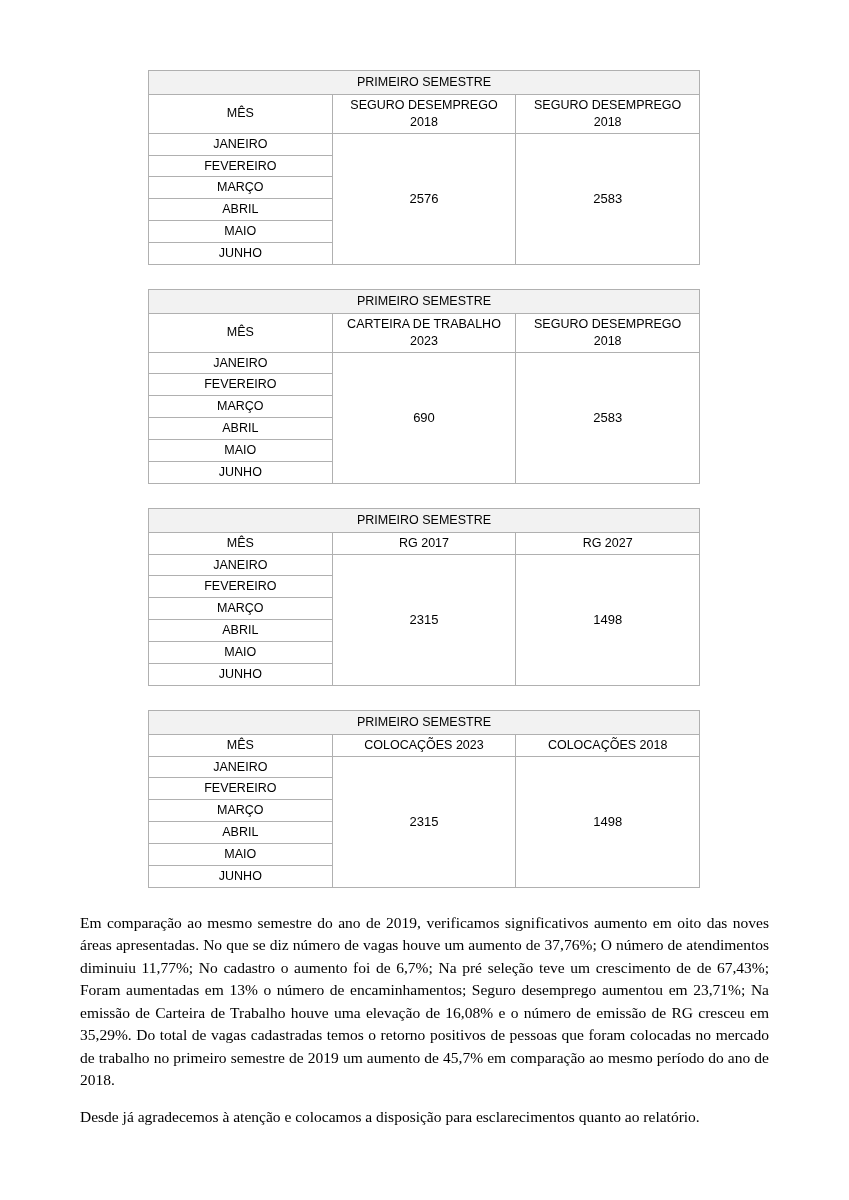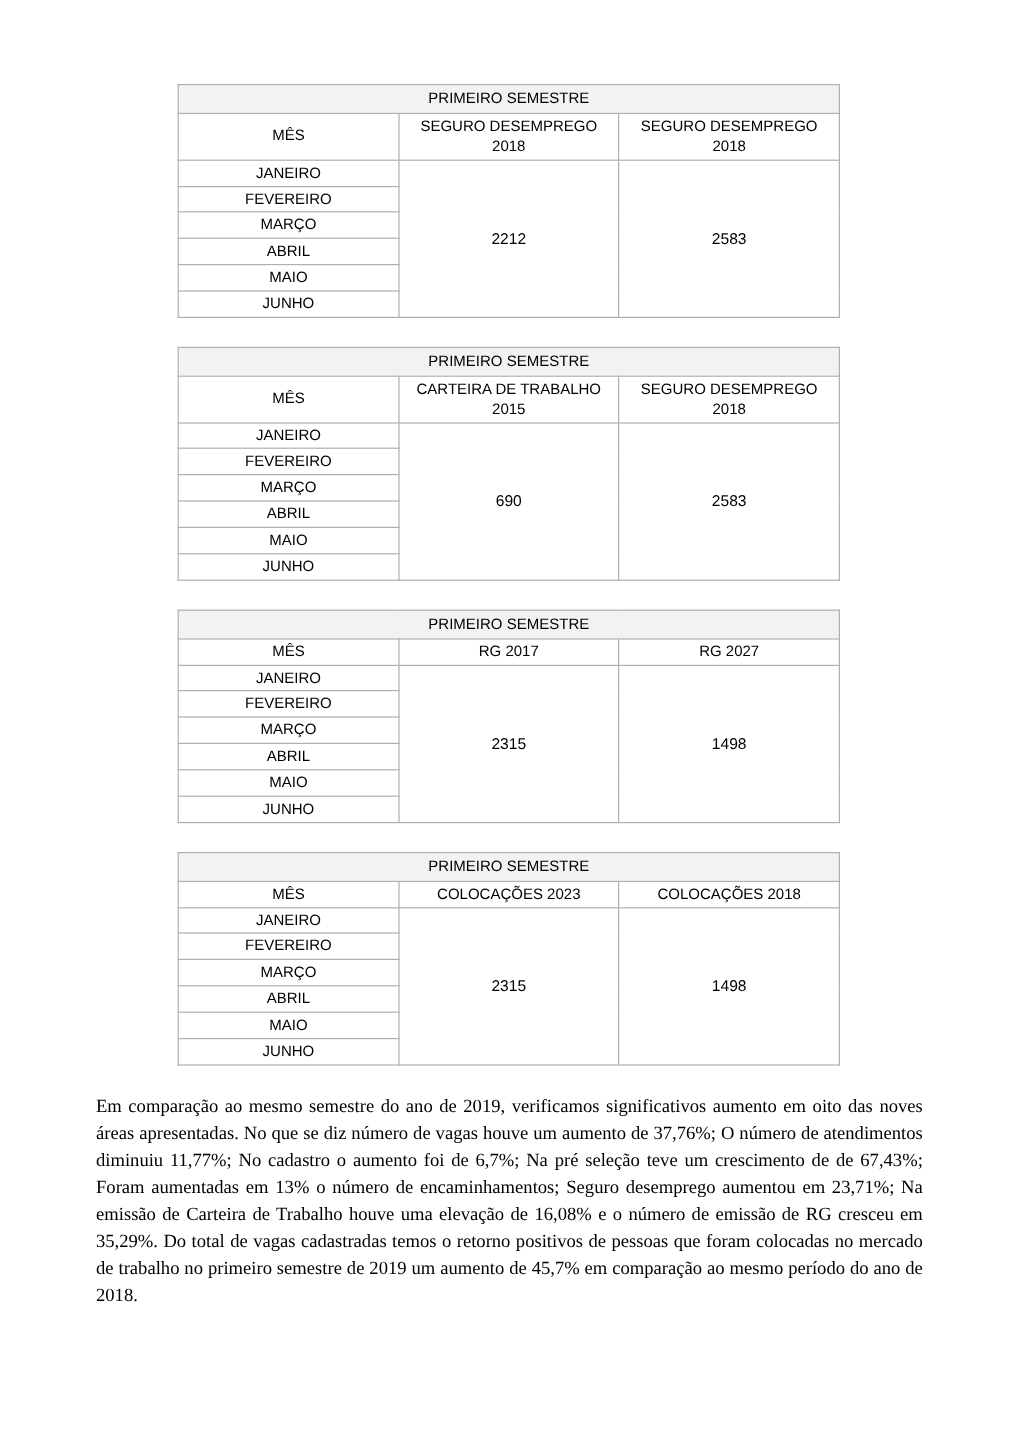--- a/index.html
+++ b/index.html
@@ -82,21 +82,21 @@
           <tr class="title-row">
         <td colspan="3">PRIMEIRO SEMESTRE</td>
       </tr>
       <tr class="head-row">
         <td class="month-cell">MÊS</td>
         <td class="val-cell">SEGURO DESEMPREGO 2018</td>
         <td class="val-cell">SEGURO DESEMPREGO 2018</td>
       </tr>
       <tr>
         <td>JANEIRO</td>
-        <td class="big-val" rowspan="6">2212</td>
+        <td class="big-val" rowspan="6">2576</td>
         <td class="big-val" rowspan="6">2583</td>
       </tr>
       <tr>
         <td>FEVEREIRO</td>
       </tr>
       <tr>
         <td>MARÇO</td>
       </tr>
       <tr>
         <td>ABRIL</td>
@@ -110,21 +110,21 @@
     </tbody>
       </table>
 
     <table class="report">
       <tbody>
           <tr class="title-row">
         <td colspan="3">PRIMEIRO SEMESTRE</td>
       </tr>
       <tr class="head-row">
         <td class="month-cell">MÊS</td>
-        <td class="val-cell">CARTEIRA DE TRABALHO 2015</td>
+        <td class="val-cell">CARTEIRA DE TRABALHO 2023</td>
         <td class="val-cell">SEGURO DESEMPREGO 2018</td>
       </tr>
       <tr>
         <td>JANEIRO</td>
         <td class="big-val" rowspan="6">690</td>
         <td class="big-val" rowspan="6">2583</td>
       </tr>
       <tr>
         <td>FEVEREIRO</td>
       </tr>
@@ -206,16 +206,17 @@
       <tr>
         <td>JUNHO</td>
       </tr>
     </tbody>
       </table>
 
   </div>
 
   <div class="para-block">
     <p class="body-text">Em comparação ao mesmo semestre do ano de 2019, verificamos significativos aumento em oito das noves áreas apresentadas. No que se diz número de vagas houve um aumento de 37,76%; O número de atendimentos diminuiu 11,77%; No cadastro o aumento foi de 6,7%; Na pré seleção teve um crescimento de de 67,43%; Foram aumentadas em 13% o número de encaminhamentos; Seguro desemprego aumentou em 23,71%; Na emissão de Carteira de Trabalho houve uma elevação de 16,08% e o número de emissão de RG cresceu em 35,29%. Do total de vagas cadastradas temos o retorno positivos de pessoas que foram colocadas no mercado de trabalho no primeiro semestre de 2019 um aumento de 45,7% em comparação ao mesmo período do ano de 2018.</p>
+    <p class="body-text">Desde já agradecemos à atenção e colocamos a disposição para esclarecimentos quanto ao relatório.</p>
 
   </div>
 
 </div>
 
 </body></html>

